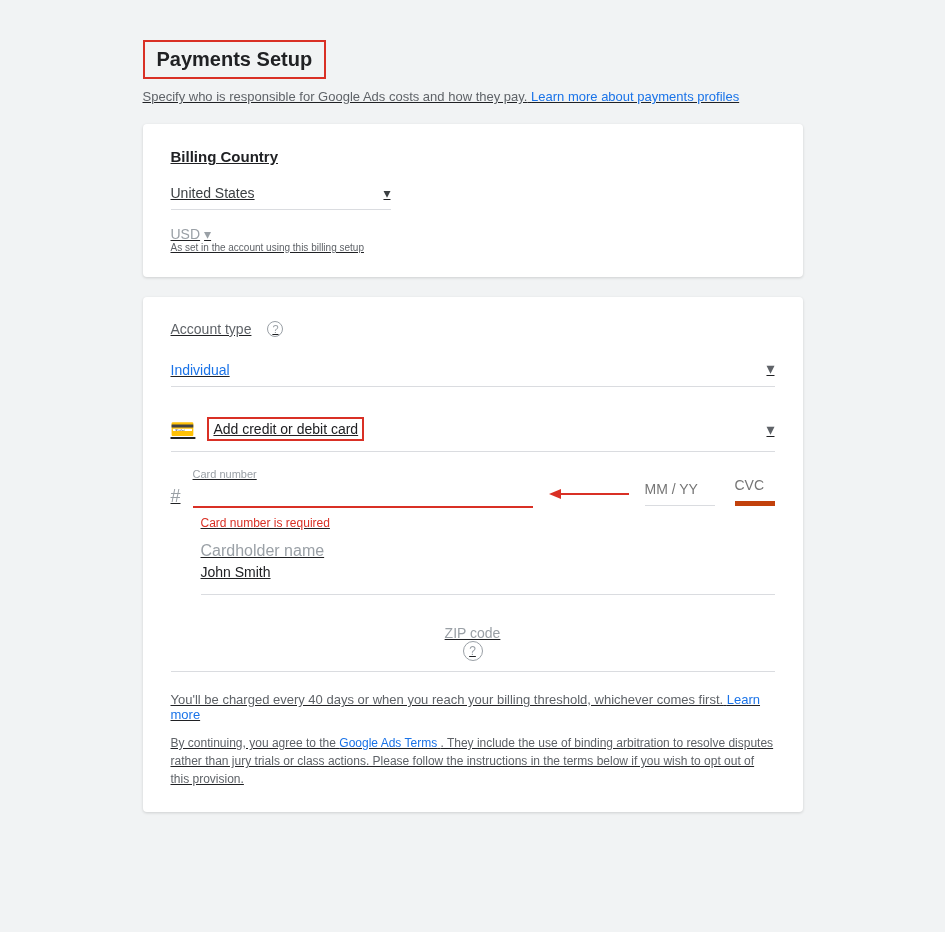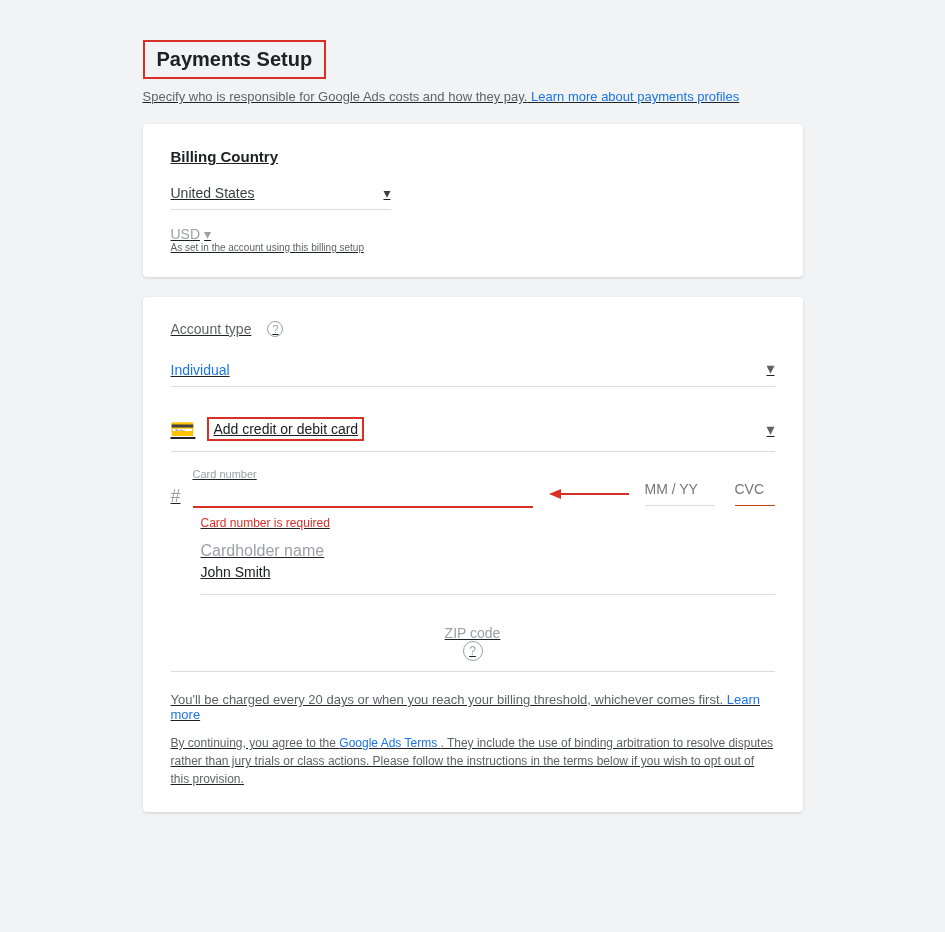--- a/index.html
+++ b/index.html
@@ -193,21 +193,21 @@
       display: flex;
       gap: 20px;
       align-items: flex-end;
       padding-bottom: 6px;
     }
     .expiry-field {
       border-bottom: 1px solid #dadce0;
       padding-bottom: 4px;
     }
     .cvc-field {
-      border-bottom: 1px solid #c2410c;
+      border-bottom: 5px solid #c2410c;
       padding-bottom: 4px;
     }
     .error-text {
       color: #d93025;
       font-size: 12px;
       margin-bottom: 12px;
       margin-left: 30px;
     }
     .cardholder-section {
       margin-left: 30px;
@@ -364,21 +364,21 @@
     </div>
 
     <div class="zip-row">
       <span class="zip-label">ZIP code</span>
       <div class="zip-help">
         <span>?</span>
       </div>
     </div>
 
     <p class="billing-note">
-      <span>You'll be charged every 20 days or when you reach your billing threshold, whichever comes first.</span>
+      <span>You'll be charged every 40 days or when you reach your billing threshold, whichever comes first.</span>
       <a href="#">Learn more</a>
     </p>
 
     <p class="terms-text">
       <span>By continuing, you agree to the</span>
       <a href="#">Google Ads Terms</a>
       <span>. They include the use of binding arbitration to resolve disputes rather than jury trials or class actions. Please follow the instructions in the terms below if you wish to opt out of this provision.</span>
     </p>
 
   </div>

